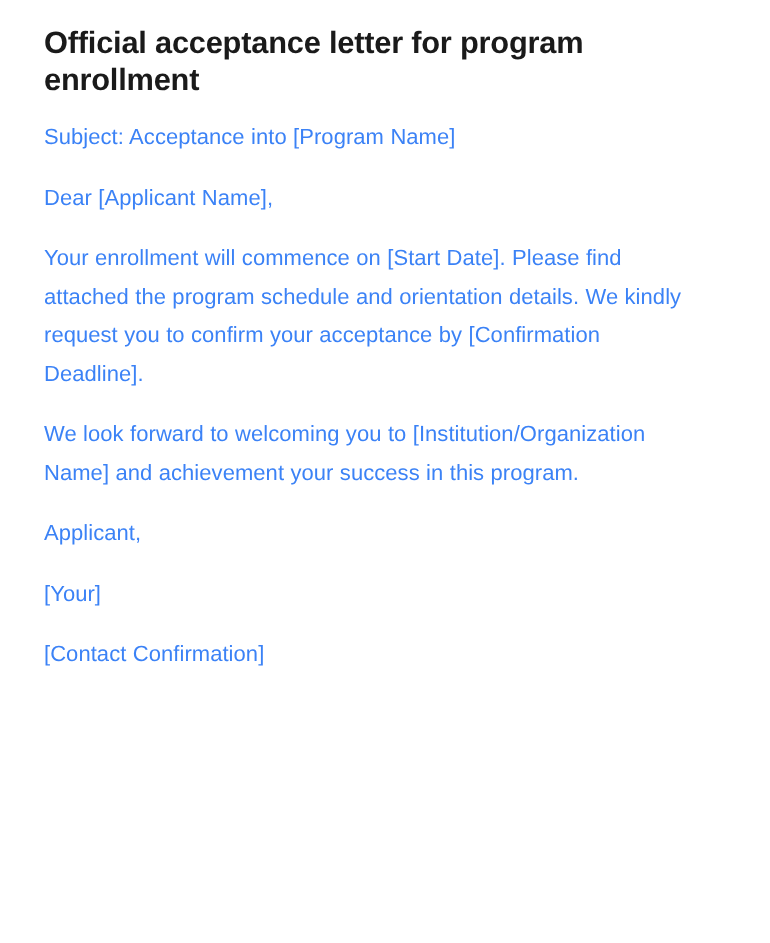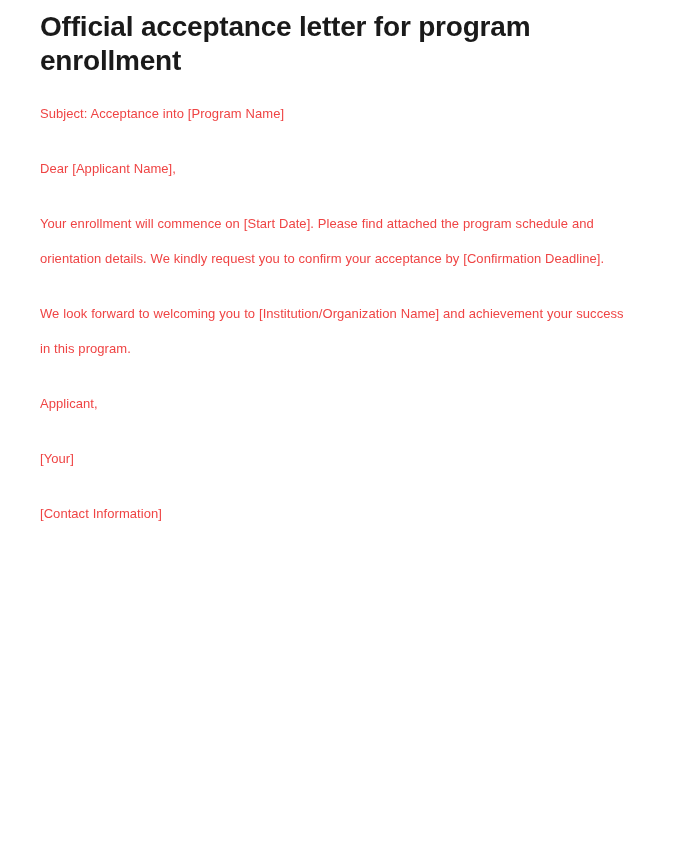--- a/index.html
+++ b/index.html
@@ -12,39 +12,39 @@
     background: #ffffff;
     font-family: "Liberation Sans", sans-serif;
     -webkit-font-smoothing: antialiased;
     overflow: hidden;
   }
   .page {
     box-sizing: border-box;
     width: 700px;
     height: 857px;
     background: #ffffff;
-    padding: 10px 40px 0 40px;
+    padding: 22px 40px 0 40px;
   }
   .doc-title {
     font-size: 28px;
     font-weight: bold;
     line-height: 34px;
     color: #1a1a1a;
     letter-spacing: -0.2px;
     margin: 0 0 18px 0;
     max-width: 600px;
   }
   .doc-body {
     max-width: 597px;
   }
   .para {
-    font-size: 13px;
+    font-size: 20px;
     font-weight: normal;
     line-height: 35px;
-    color: #ef4444;
+    color: #3b82f6;
     margin: 0 0 20px 0;
     letter-spacing: 0.05px;
     word-spacing: 0.2px;
   }
   .para:last-child {
     margin-bottom: 0;
   }
 </style>
 </head>
 <body>
@@ -63,16 +63,16 @@
     <p class="para">Your enrollment will commence on [Start Date]. Please find attached the program schedule and orientation details. We kindly request you to confirm your acceptance by [Confirmation Deadline].</p>
 
     <p class="para">We look forward to welcoming you to [Institution/Organization Name] and achievement your success in this program.</p>
 
     <p class="para">Applicant,</p>
 
 
     <p class="para">[Your]</p>
 
 
-    <p class="para">[Contact Information]</p>
+    <p class="para">[Contact Confirmation]</p>
 
   </div>
 </div>
 
 </body></html>

